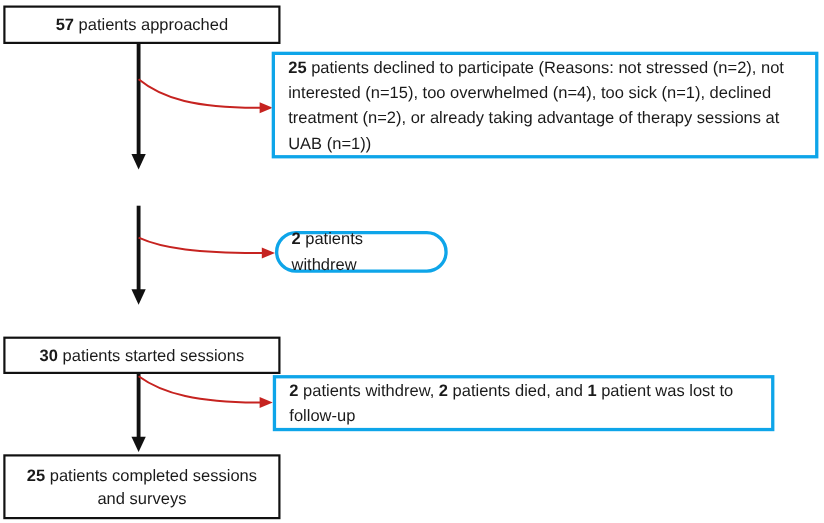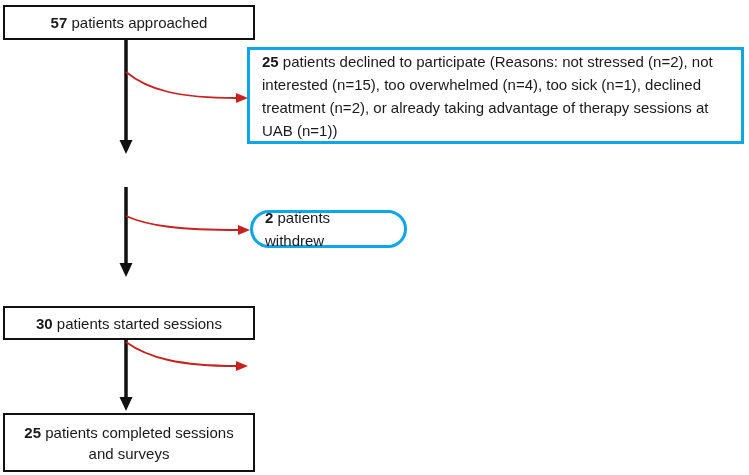--- a/index.html
+++ b/index.html
@@ -86,18 +86,21 @@
 
 
   <div class="box side" style="left:250px;top:210px;width:157px;height:38px;border-radius:19px;">
     <span><b>2</b><span> patients withdrew</span></span>
   </div>
 
   <div class="box main" style="left:3px;top:278px;width:252px;height:34px;margin-top:28px;">
     <span><b>30</b><span> patients started sessions</span></span>
   </div>
 
+  <div class="box side" style="left:248px;top:341px;width:456px;height:51px;">
+    <span><b>2</b><span> patients withdrew, </span><b>2</b><span> patients died, and </span><b>1</b><span> patient was lost to follow-up</span></span>
+  </div>
 
   <div class="box main" style="left:3px;top:413px;width:252px;height:59px;justify-content:center;">
     <span><b>25</b><span> patients completed sessions and surveys</span></span>
   </div>
 
 </div>
 
 </body></html>

